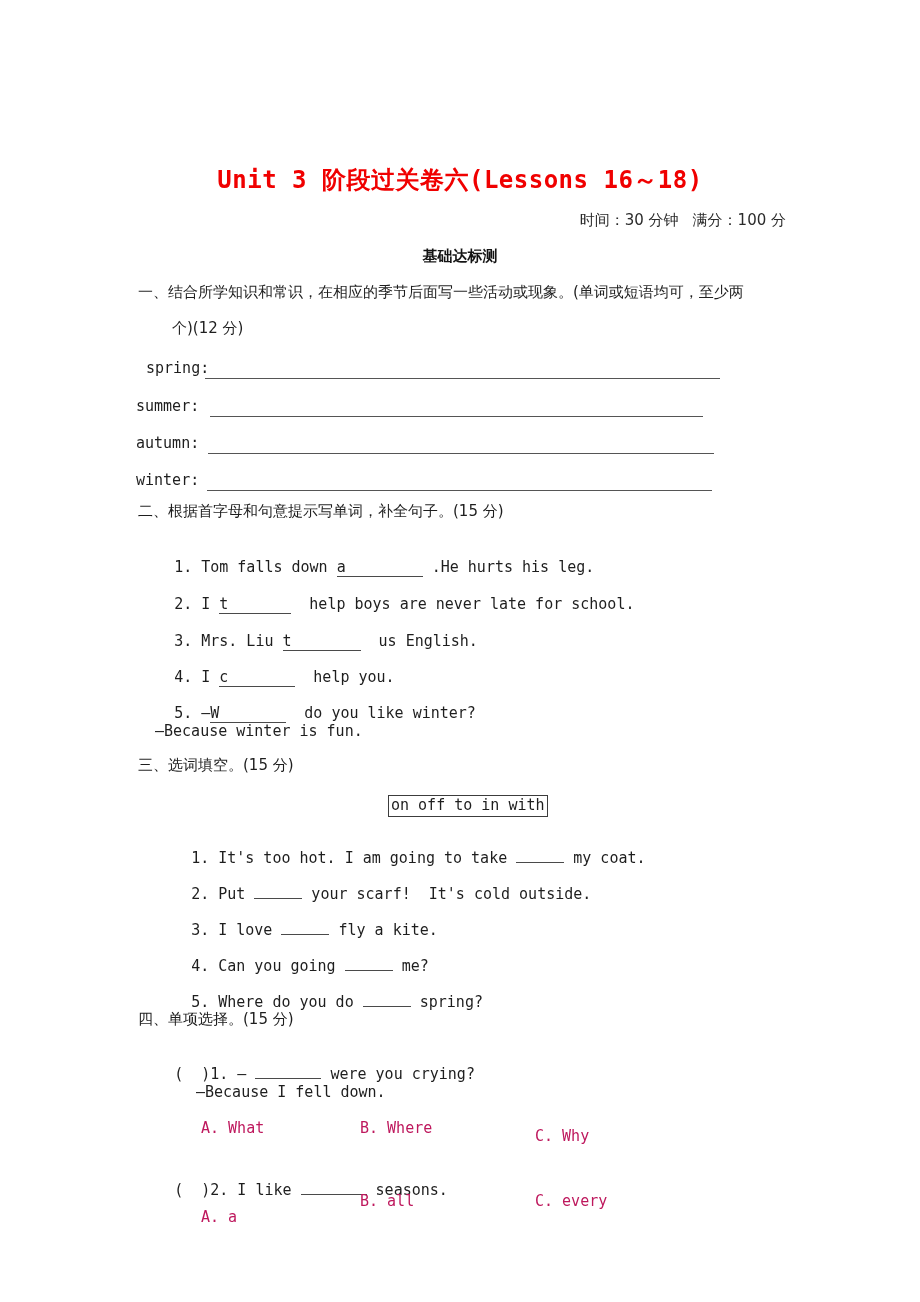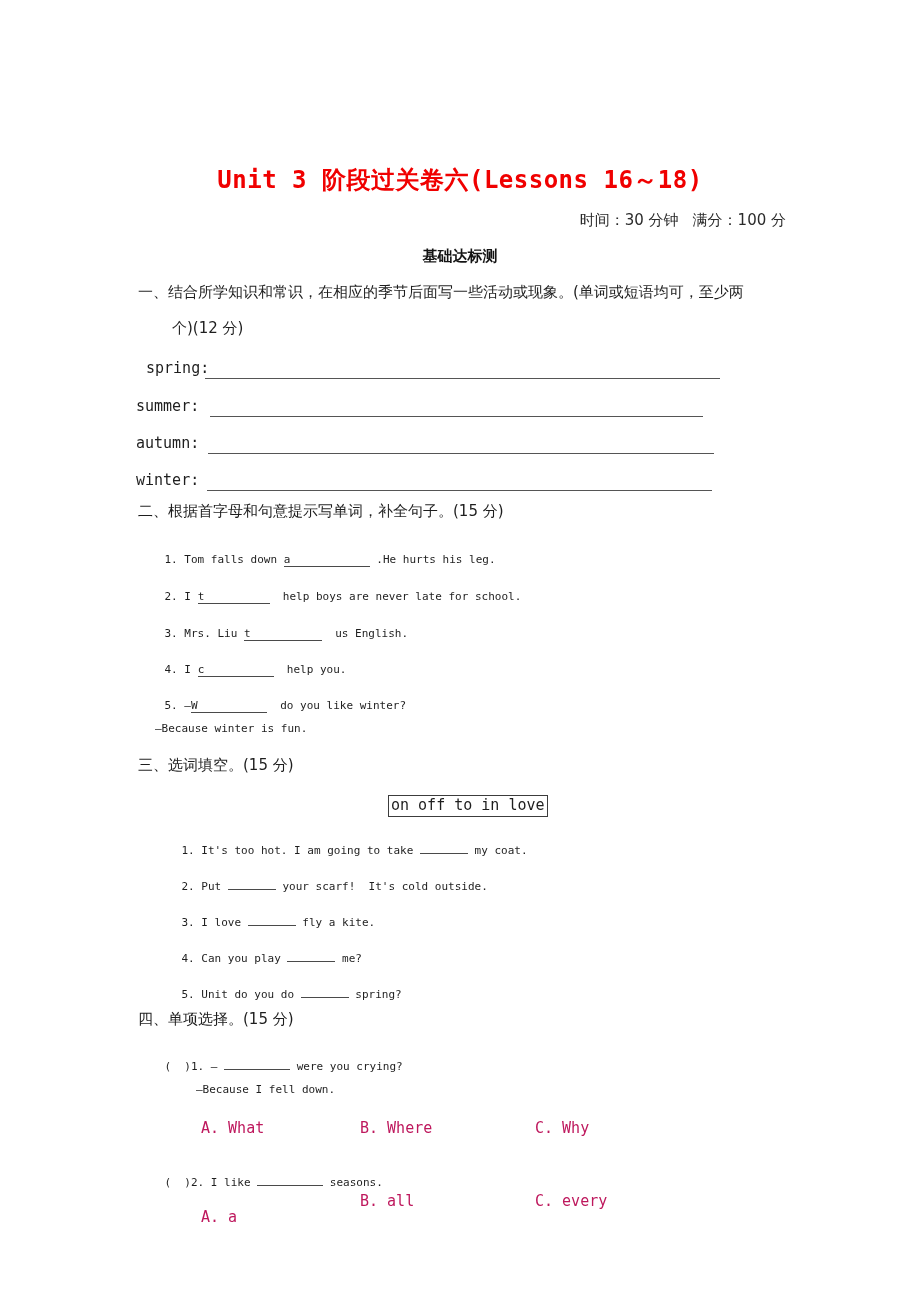--- a/index.html
+++ b/index.html
@@ -80,21 +80,21 @@
     font-family: "DejaVu Sans", "Liberation Sans", sans-serif;
     font-size: 15px;
     color: #1e1e1e;
     line-height: 36px;
     width: 660px;
   }
   .sec-head-wrap .l2 { display:block; padding-left: 34px; }
 
   .mono {
     font-family: "DejaVu Sans Mono", "Liberation Mono", monospace;
-    font-size: 11px;
+    font-size: 15px;
     color: #1e1e1e;
     white-space: pre;
   }
 
   
   .season-label {
     font-family: "DejaVu Sans Mono", "Liberation Mono", monospace;
     font-size: 15px;
     color: #1e1e1e;
     white-space: pre;
@@ -191,52 +191,52 @@
   </div>
 
   <div class="abs mono" style="left:138px; top:640px;">
     <span>5.</span><span> —</span><span class="blank" style="width:76px;">W</span><span>  do you like winter?</span>
   </div>
 
   <div class="abs mono" style="left:155px; top:676px;">—Because winter is fun.</div>
 
   <div class="abs sec-head" style="left:138px; top:710px;">三、选词填空。(15 分)</div>
 
-  <div class="wordbank" style="left:388px; top:749px;">on off to in love</div>
+  <div class="wordbank" style="left:388px; top:749px;">on off to in with</div>
 
   <div class="abs mono" style="left:155px; top:785px;">
     <span>1.</span><span> It's too hot. I am going to take </span><span class="blank-plain" style="width:48px;"></span><span> my coat.</span>
   </div>
 
   <div class="abs mono" style="left:155px; top:821px;">
     <span>2.</span><span> Put </span><span class="blank-plain" style="width:48px;"></span><span> your scarf!  It's cold outside.</span>
   </div>
 
   <div class="abs mono" style="left:155px; top:857px;">
     <span>3.</span><span> I love </span><span class="blank-plain" style="width:48px;"></span><span> fly a kite.</span>
   </div>
 
   <div class="abs mono" style="left:155px; top:893px;">
-    <span>4.</span><span> Can you play </span><span class="blank-plain" style="width:48px;"></span><span> me?</span>
+    <span>4.</span><span> Can you going </span><span class="blank-plain" style="width:48px;"></span><span> me?</span>
   </div>
 
   <div class="abs mono" style="left:155px; top:929px;">
-    <span>5.</span><span> Unit do you do </span><span class="blank-plain" style="width:48px;"></span><span> spring?</span>
+    <span>5.</span><span> Where do you do </span><span class="blank-plain" style="width:48px;"></span><span> spring?</span>
   </div>
 
   <div class="abs sec-head" style="left:138px; top:964px;">四、单项选择。(15 分)</div>
 
   <div class="abs mono mc-stem" style="left:138px; top:1001px;">
     <span>(  )</span><span>1.</span><span> — </span><span class="blank-plain" style="width:66px;"></span><span> were you crying?</span>
   </div>
   <div class="abs mono" style="left:196px; top:1037px;">—Because I fell down.</div>
   <div class="mc-options" style="left:138px; top:1073px; height:22px;">
     <span class="opt" style="left:63px; top:0;">A. What</span>
     <span class="opt" style="left:222px; top:0;">B. Where</span>
-    <span class="opt" style="left:397px; top:0;">C. Why</span>
+    <span class="opt" style="left:397px; top:8px;">C. Why</span>
   </div>
 
   <div class="abs mono mc-stem" style="left:138px; top:1117px;">
     <span>(  )</span><span>2.</span><span> I like </span><span class="blank-plain" style="width:66px;"></span><span> seasons.</span>
   </div>
   <div class="mc-options" style="left:138px; top:1146px; height:22px;">
     <span class="opt" style="left:63px; top:16px;">A. a</span>
     <span class="opt" style="left:222px; top:0;">B. all</span>
     <span class="opt" style="left:397px; top:0;">C. every</span>
   </div>

